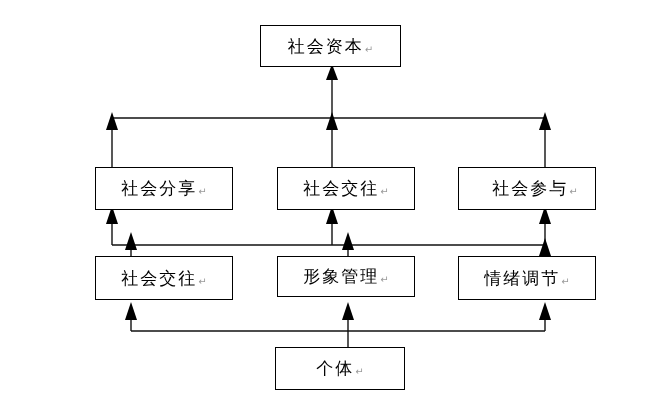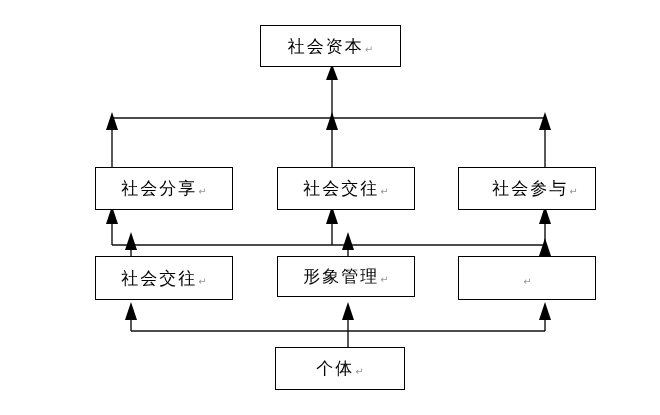--- a/index.html
+++ b/index.html
@@ -140,20 +140,21 @@
     <span class="label">社会交往</span>
     <span class="pilcrow">↵</span>
   </div>
 
   <div class="node" style="left:277px; top:256px; width:138px; height:41px;">
     <span class="label">形象管理</span>
     <span class="pilcrow">↵</span>
   </div>
 
   <div class="node" style="left:458px; top:256px; width:138px; height:44px;">
+    <span class="label">情绪调节</span>
     <span class="pilcrow">↵</span>
   </div>
 
   <div class="node" style="left:275px; top:347px; width:130px; height:43px;">
     <span class="label">个体</span>
     <span class="pilcrow">↵</span>
   </div>
 
 </div>
 

